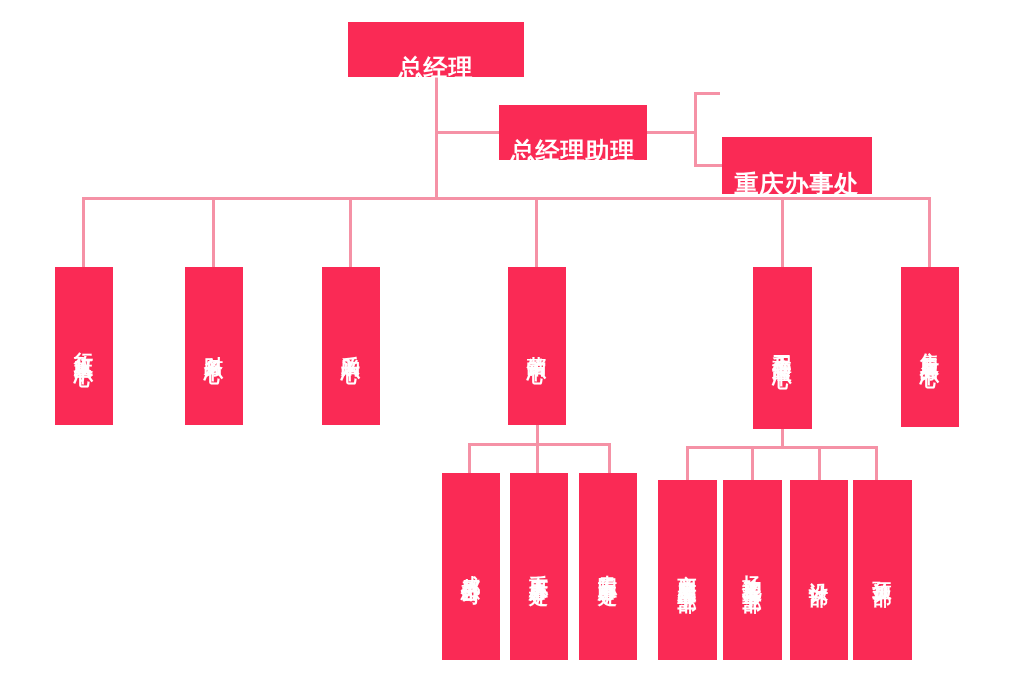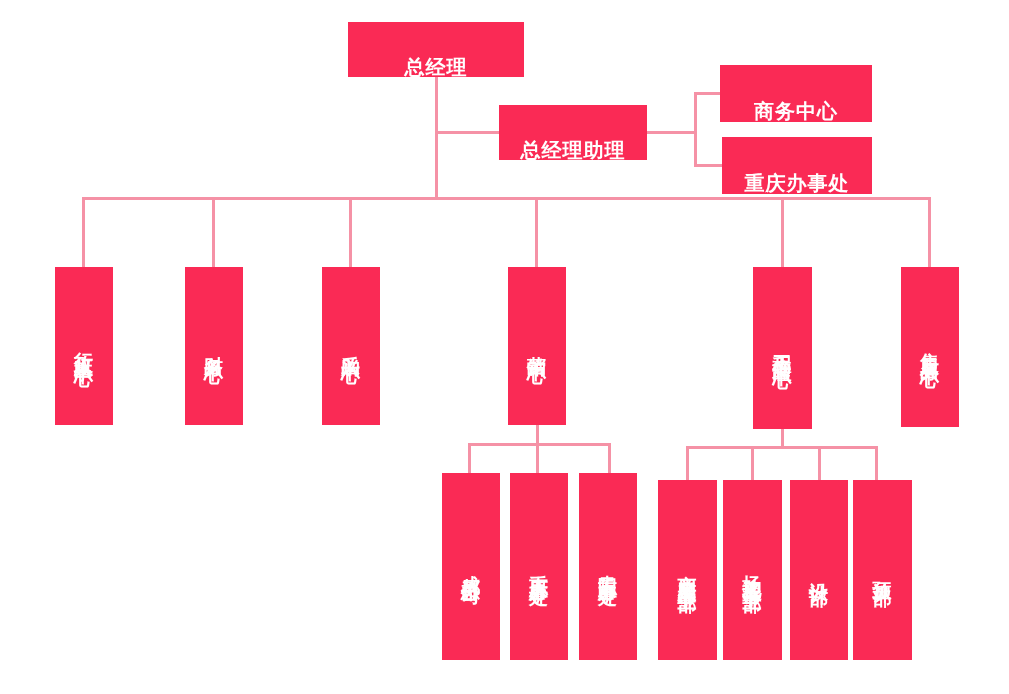--- a/index.html
+++ b/index.html
@@ -24,21 +24,21 @@
   .node {
     position: absolute;
     background: var(--box-color);
     color: var(--text-color);
     display: flex;
     align-items: center;
     justify-content: center;
     font-weight: 600;
   }
   .node.h span {
-    font-size: 20px;
+    font-size: 24px;
     letter-spacing: 1px;
     white-space: nowrap;
     margin-top: 36px;
   }
   .node.v span {
     writing-mode: vertical-rl;
     text-orientation: upright;
     font-size: 19px;
     letter-spacing: 3px;
     line-height: 1;
@@ -77,23 +77,20 @@
   <div class="line" style="left:875px;top:446px;width:3px;height:35px"></div>
 
   <div class="node h" style="left:348px;top:22px;width:176px;height:55px">
     <span>总经理</span>
   </div>
 
   <div class="node h" style="left:499px;top:105px;width:148px;height:55px">
     <span>总经理助理</span>
   </div>
 
-  <div class="node h" style="left:720px;top:65px;width:152px;height:57px">
-    <span>商务中心</span>
-  </div>
 
   <div class="node h" style="left:722px;top:137px;width:150px;height:57px">
     <span>重庆办事处</span>
   </div>
 
   <div class="node v" style="left:55px;top:267px;width:58px;height:158px">
     <span>行政人事中心</span>
   </div>
 
   <div class="node v" style="left:185px;top:267px;width:58px;height:158px">

